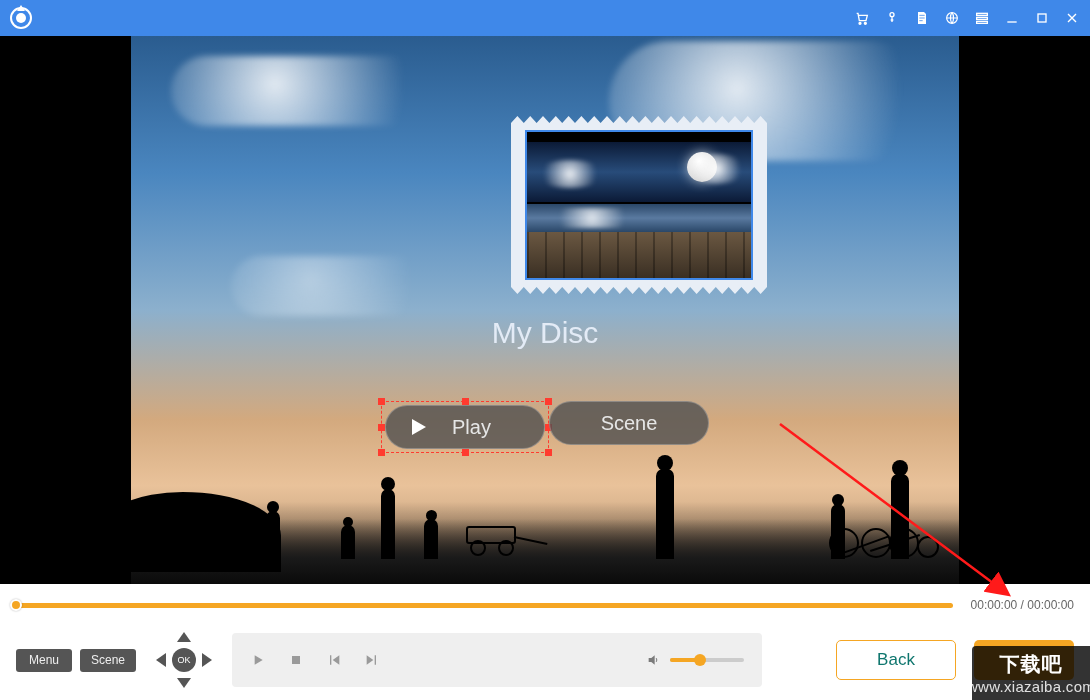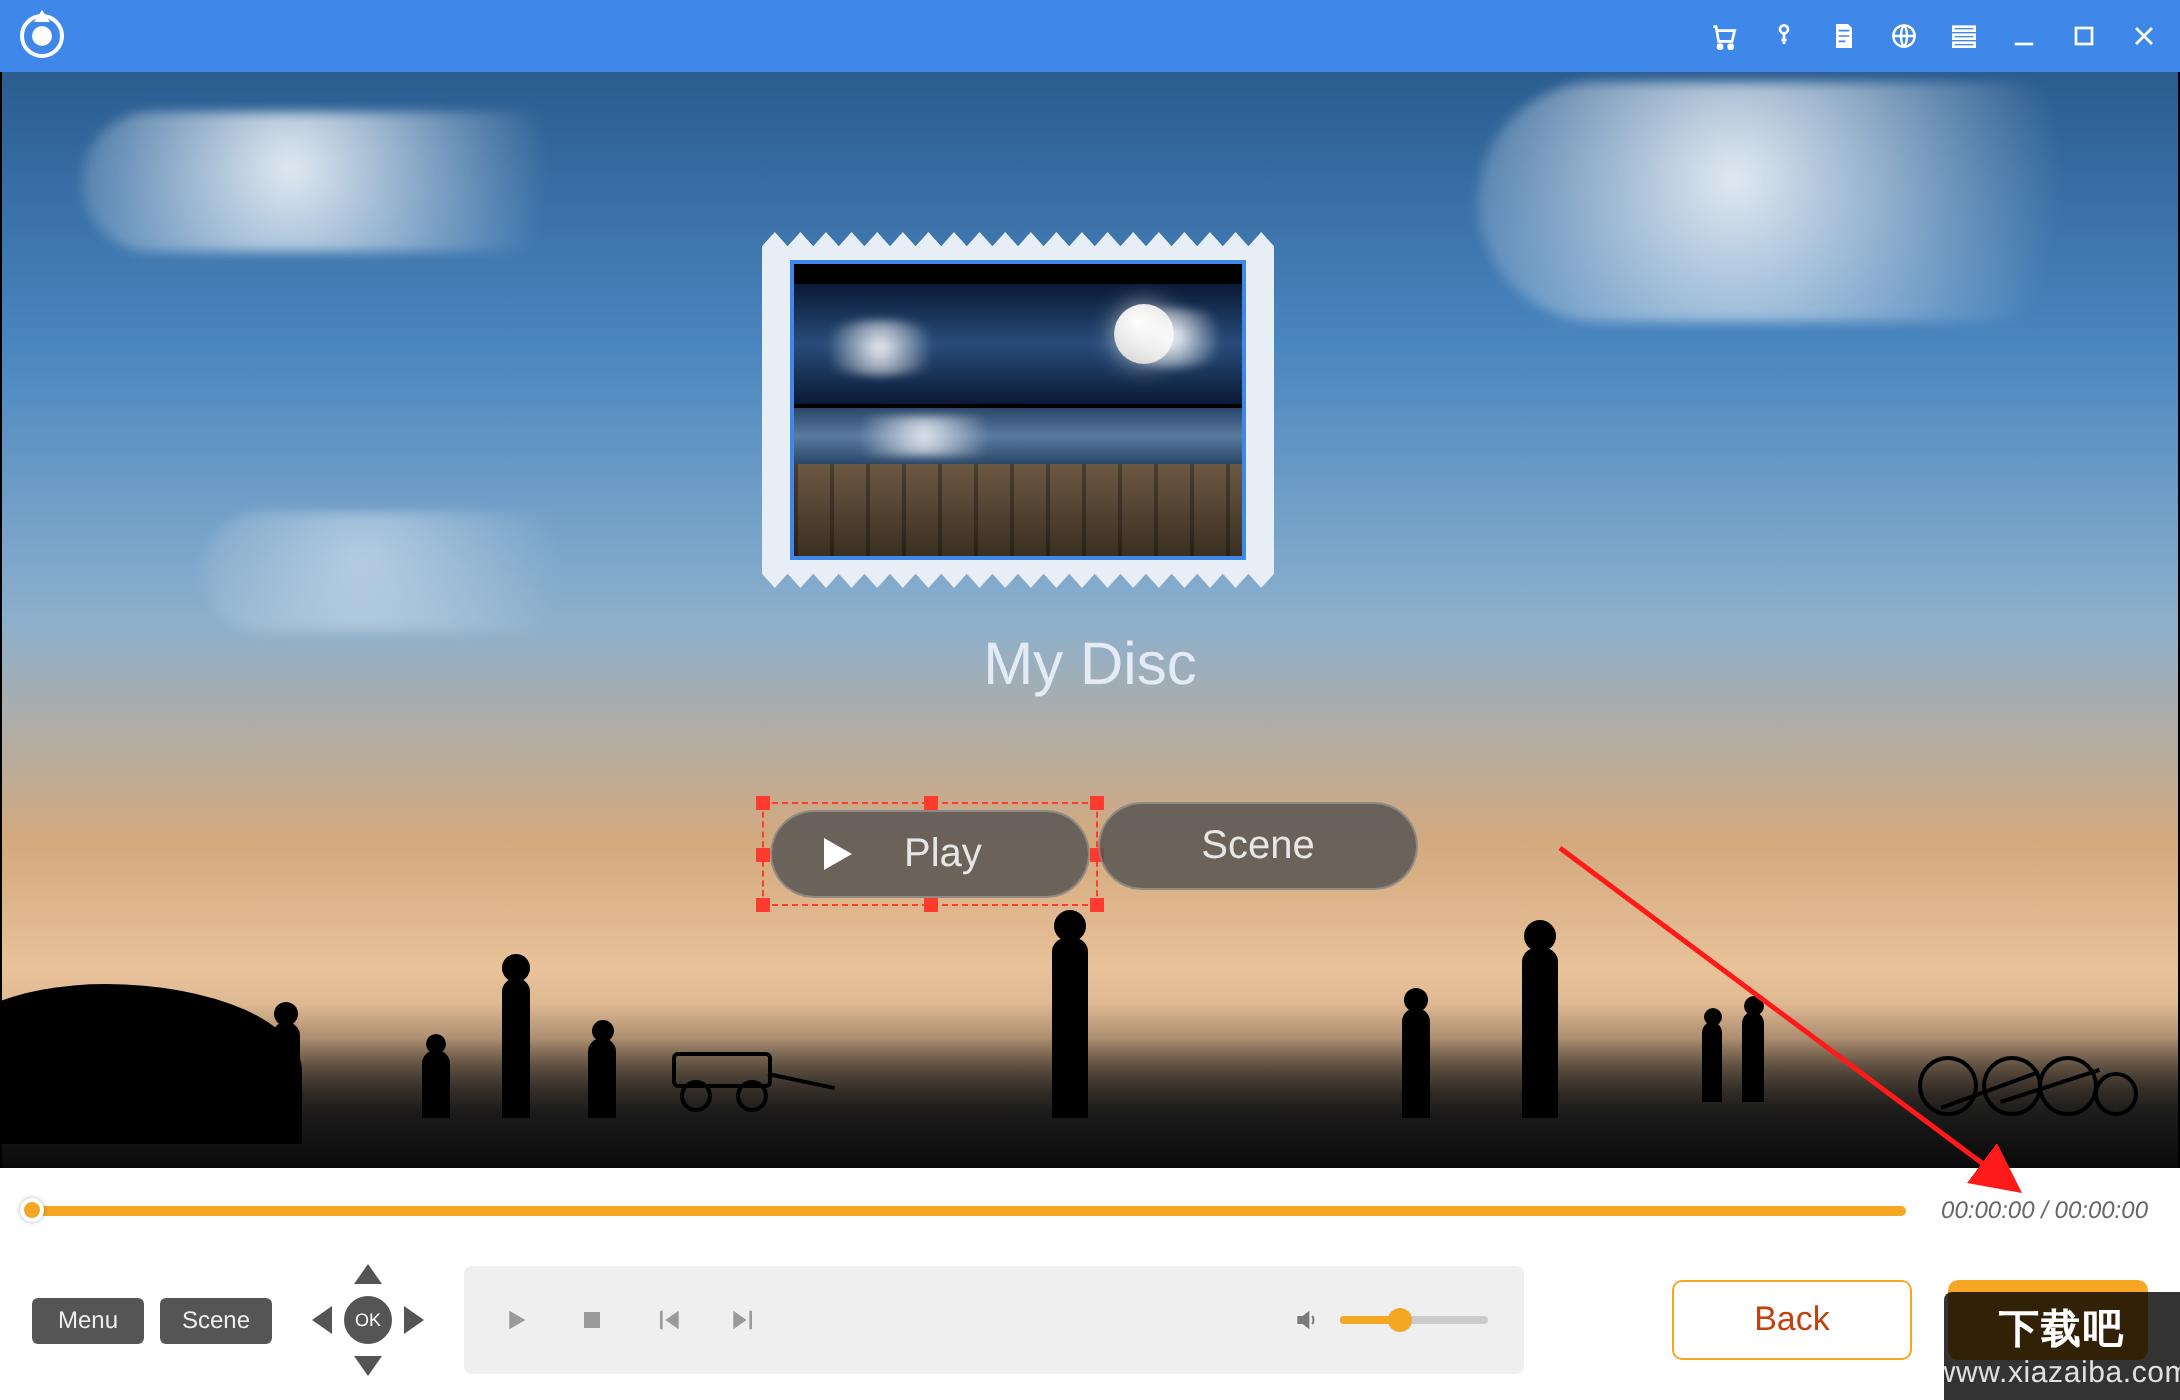--- a/index.html
+++ b/index.html
@@ -12,21 +12,21 @@
   .logo::after { content: ""; position: absolute; top: -4px; left: 50%; transform: translateX(-50%); width: 0; height: 0; border-left: 4px solid transparent; border-right: 4px solid transparent; border-bottom: 6px solid #fff; }
   .logo-inner { width: 10px; height: 10px; border-radius: 50%; background: #fff; }
   .app-title { font-size: 14px; }
   .titlebar-spacer { flex: 1; }
   .title-icons { display: flex; align-items: center; gap: 14px; }
   .ticon { width: 16px; height: 16px; display: flex; align-items: center; justify-content: center; cursor: pointer; }
   .ticon svg { width: 16px; height: 16px; }
 
   
   .preview { flex: 0 0 548px; background: #000; display: flex; justify-content: center; }
-  .preview-inner { width: 1088px; height: 548px; position: relative;
+  .preview-inner { width: 828px; height: 548px; position: relative;
     background:
       linear-gradient(to top, rgba(0,0,0,0.85) 0%, rgba(0,0,0,0.4) 8%, rgba(0,0,0,0) 15%),
       linear-gradient(to bottom, #2a5c8f 0%, #4a86bf 25%, #8cb0cd 50%, #d3a97e 70%, #e9c29a 82%, #a8886a 100%);
     overflow: hidden;
   }
   
   .sky .cloud { position: absolute; background: radial-gradient(circle at 40% 40%, rgba(255,255,255,0.85), rgba(255,255,255,0.2) 60%, rgba(255,255,255,0) 80%); filter: blur(3px); }
   .c1 { top: 20px; left: 40px; width: 260px; height: 70px; border-radius: 80px; }
   .c2 { top: 5px; right: 30px; width: 320px; height: 120px; border-radius: 120px; }
   .c3 { top: 220px; left: 100px; width: 200px; height: 60px; border-radius: 80px; opacity:.5; }
@@ -82,21 +82,21 @@
   .play-tri { width: 0; height: 0; border-top: 8px solid transparent; border-bottom: 8px solid transparent; border-left: 14px solid #fff; }
   .sel-wrap { position: relative; padding: 4px; }
   .sel-wrap::before { content: ""; position: absolute; inset: 0; border: 1px dashed #ff3b2f; pointer-events: none; }
   .sel-handle { position: absolute; width: 7px; height: 7px; background: #ff3b2f; }
   .sh-tl{top:-3px;left:-3px;} .sh-tr{top:-3px;right:-3px;} .sh-bl{bottom:-3px;left:-3px;} .sh-br{bottom:-3px;right:-3px;}
   .sh-tm{top:-3px;left:calc(50% - 3px);} .sh-bm{bottom:-3px;left:calc(50% - 3px);}
   .sh-ml{top:calc(50% - 3px);left:-3px;} .sh-mr{top:calc(50% - 3px);right:-3px;}
 
   
   .controls { flex: 1; background: #fff; padding: 10px 16px 0; position: relative; }
-  .seek-row { display: flex; align-items: center; gap: 18px; height: 22px; font-style: italic;}
+  .seek-row { display: flex; align-items: center; gap: 18px; height: 22px;}
   .seekbar { flex: 1; height: 5px; background: #f5a623; border-radius: 3px; position: relative; cursor: pointer; }
   .seek-knob { position: absolute; left: 0; top: 50%; transform: translate(-50%,-50%); width: 12px; height: 12px; border-radius: 50%; background: #f5a623; border: 2px solid #fff; box-shadow: 0 0 2px rgba(0,0,0,0.3);}
   .time-disp { font-size: 12px; color: #666; white-space: nowrap; }
   .ctrl-row { display: flex; align-items: center; margin-top: 14px; gap: 18px; }
   .left-btns { display: flex; flex-direction: row; gap: 8px; }
   .small-btn { width: 56px; height: 23px; font-size: 12px; background: #555; color: #eee; border: none; border-radius: 3px; cursor: pointer; }
   .dpad { width: 60px; height: 60px; position: relative; }
   .dpad .okbtn { position: absolute; top: 50%; left: 50%; transform: translate(-50%,-50%); width: 24px; height: 24px; border-radius: 50%; background: #555; color: #fff; font-size: 9px; display:flex;align-items:center;justify-content:center; cursor:pointer; }
   .dpad .arr { position: absolute; width: 0; height: 0; cursor:pointer; }
   .arr.up { top: 2px; left: 50%; transform: translateX(-50%); border-left: 7px solid transparent; border-right: 7px solid transparent; border-bottom: 10px solid #555; }
@@ -105,21 +105,21 @@
   .arr.right { right: 2px; top: 50%; transform: translateY(-50%); border-top: 7px solid transparent; border-bottom: 7px solid transparent; border-left: 10px solid #555; }
   .player-bar { flex: 0 0 530px; height: 54px; background: #efefef; border-radius: 4px; display: flex; align-items: center; padding: 0 18px; gap: 22px; }
   .pb-btn { cursor: pointer; color: #9a9a9a; display:flex; align-items:center; justify-content:center;}
   .pb-btn svg{width:16px;height:16px;}
   .pb-spacer{flex:1;}
   .vol-wrap { display: flex; align-items: center; gap: 8px; }
   .vol-slider { width: 74px; height: 4px; background: #ccc; border-radius: 2px; position: relative; }
   .vol-fill { position:absolute; left:0; top:0; bottom:0; width: 40%; background:#f5a623; border-radius:2px;}
   .vol-knob { position: absolute; left: 40%; top:50%; transform:translate(-50%,-50%); width:12px;height:12px;border-radius:50%;background:#f5a623;}
   .flex1{flex:1;}
-  .back-btn { width: 120px; height: 40px; border: 1.5px solid #f5a623; background: #fff; color: #c2410c; font-size: 17px; border-radius: 5px; cursor: pointer; }
+  .back-btn { width: 120px; height: 40px; border: 1.5px solid #f5a623; background: #fff; color: #0f766e; font-size: 17px; border-radius: 5px; cursor: pointer; }
   .burn-btn { width: 100px; height: 40px; background: #f5a623; border: none; border-radius: 5px; cursor: pointer; position: relative; }
   
   .arrow-anno { position: absolute; top: -170px; right: 60px; width: 260px; height: 190px; pointer-events: none; }
   .arrow-anno svg { width: 100%; height: 100%; overflow: visible; }
   
   .watermark { position: absolute; right: 0; bottom: 0; width: 118px; height: 54px; background: rgba(0,0,0,0.8); color: #fff; display:flex; flex-direction:column; align-items:center; justify-content:center; pointer-events:none; border-top-left-radius:4px;margin-left:48px;}
   .watermark .cn{font-size:20px; font-weight:bold; letter-spacing:1px; font-family: "SimHei","Microsoft YaHei",sans-serif;}
   .watermark .url{font-size:15px; opacity:.85; letter-spacing:0.3px;}
 </style>
 </head>

